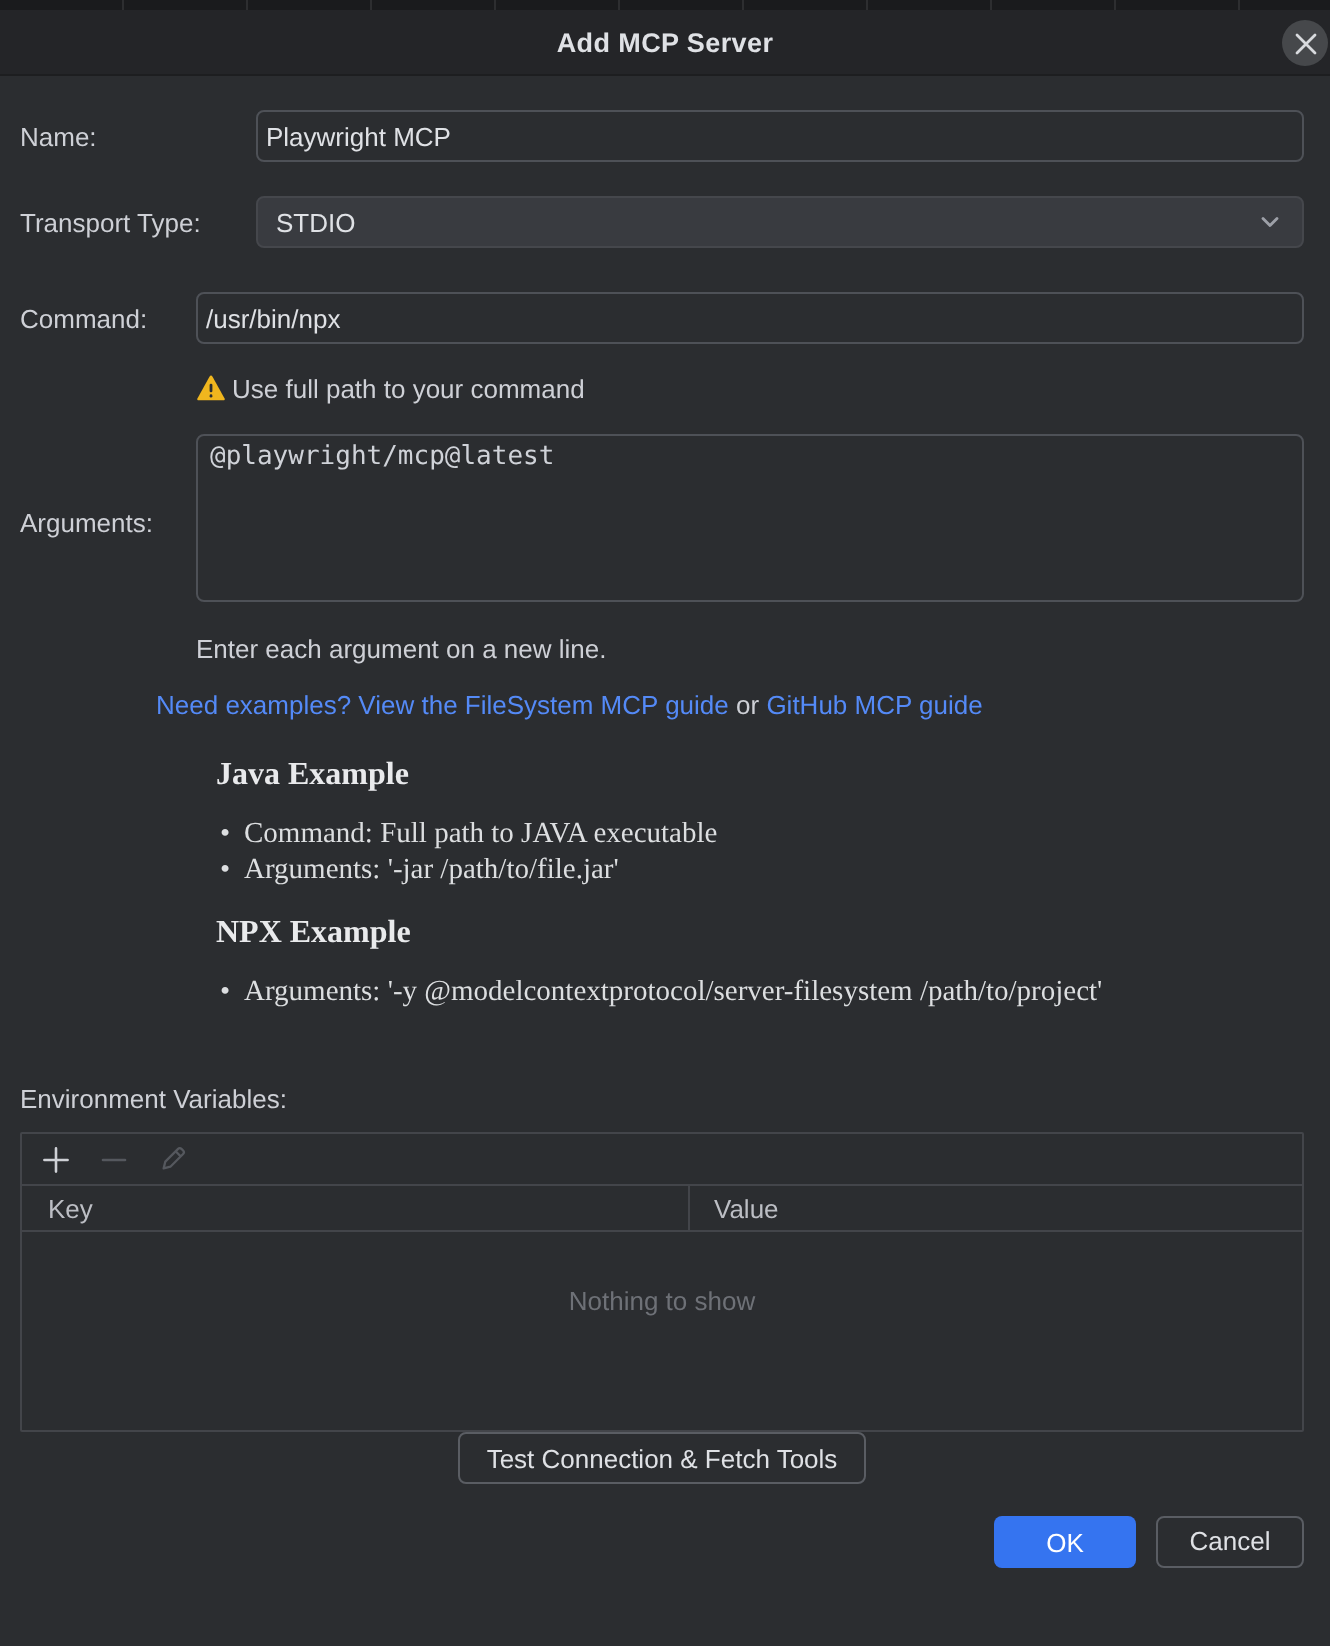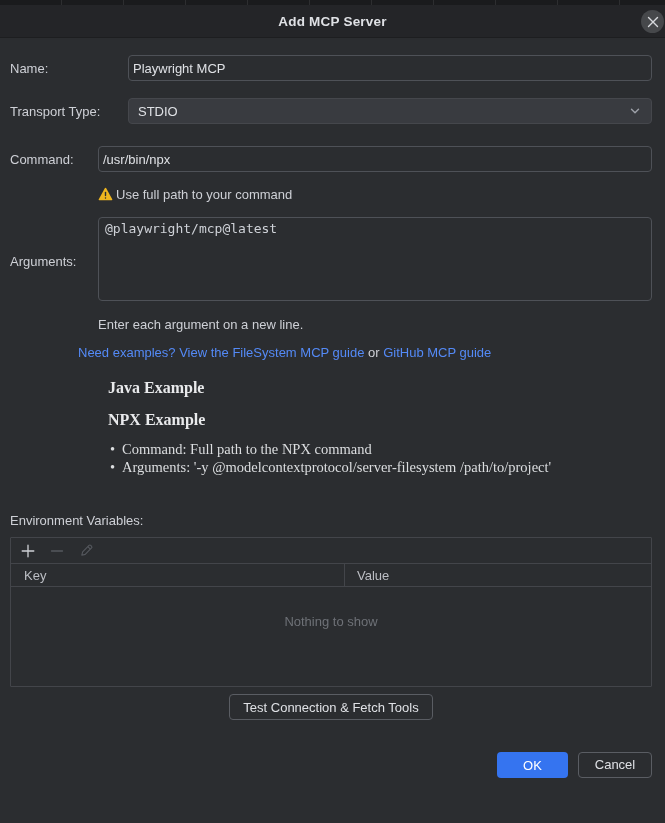--- a/index.html
+++ b/index.html
@@ -90,28 +90,28 @@
     padding:0 9px; border-bottom:1px solid #43454a;
   }
   .tb-icon { width:16px; height:16px; display:flex; align-items:center; justify-content:center; cursor:pointer; }
   .tb-enabled  { color:#cfd1d6; }
   .tb-disabled { color:#55585e; }
   .env-header { height:23px; display:flex; align-items:stretch; border-bottom:1px solid #43454a; color:#bcbec4; }
   .col-key   { width:334px; flex:none; padding-left:13px; border-right:1px solid #43454a; display:flex; align-items:center; }
   .col-value { flex:1; padding-left:12px; display:flex; align-items:center; }
   .env-empty { height:99px; text-align:center; padding-top:27px; color:#6e7177; }
 
-  .test-row { margin-top:7px; text-align:center; }
+  .test-row { text-align:center; }
   .btn-outline {
     display:inline-block; height:26px; line-height:24px; padding:0 13px;
     border:1px solid #5a5d63; border-radius:4px; background:transparent;
     color:#dfe1e5; font:13px "Liberation Sans", sans-serif; cursor:pointer;
   }
 
-  .footer { margin-top:32px; display:flex; justify-content:flex-end; align-items:flex-end; gap:10px; }
+  .footer { margin-top:16px; display:flex; justify-content:flex-end; align-items:flex-end; gap:10px; }
   .btn-primary {
     height:26px; min-width:71px; padding:0 22px;
     background:#3574f0; border:none; border-radius:4px;
     color:#ffffff; font:13px "Liberation Sans", sans-serif; cursor:pointer;
   }
   .btn-cancel { min-width:74px; padding:0 14px; line-height:24px; height:26px; }
 </style>
 </head>
 <body>
 
@@ -167,23 +167,26 @@
     <label class="label-b">Arguments:</label>
     <textarea class="args" spellcheck="false" style="">@playwright/mcp@latest</textarea>
   </div>
 
   <div class="hint">Enter each argument on a new line.</div>
 
   <div class="links"><span class="link">Need examples? View the FileSystem MCP guide</span><span> or </span><span class="link">GitHub MCP guide</span></div>
 
   <div class="examples">
     <h3 class="ex-java-h">Java Example</h3>
+    <ul class="ex-list">
+      <li>Command: Full path to JAVA executable</li>
+      <li>Arguments: '-jar /path/to/file.jar'</li>
+    </ul>
     <h3 class="ex-npx-h">NPX Example</h3>
     <ul class="ex-list">
-      <li>Command: Full path to the NPX command</li>
       <li>Arguments: '-y @modelcontextprotocol/server-filesystem /path/to/project'</li>
     </ul>
   </div>
 
   <div class="env-label">Environment Variables:</div>
 
   <div class="env-panel">
     <div class="env-toolbar">
       <span class="tb-icon tb-enabled">
         <svg width="16" height="16" viewBox="0 0 16 16">

